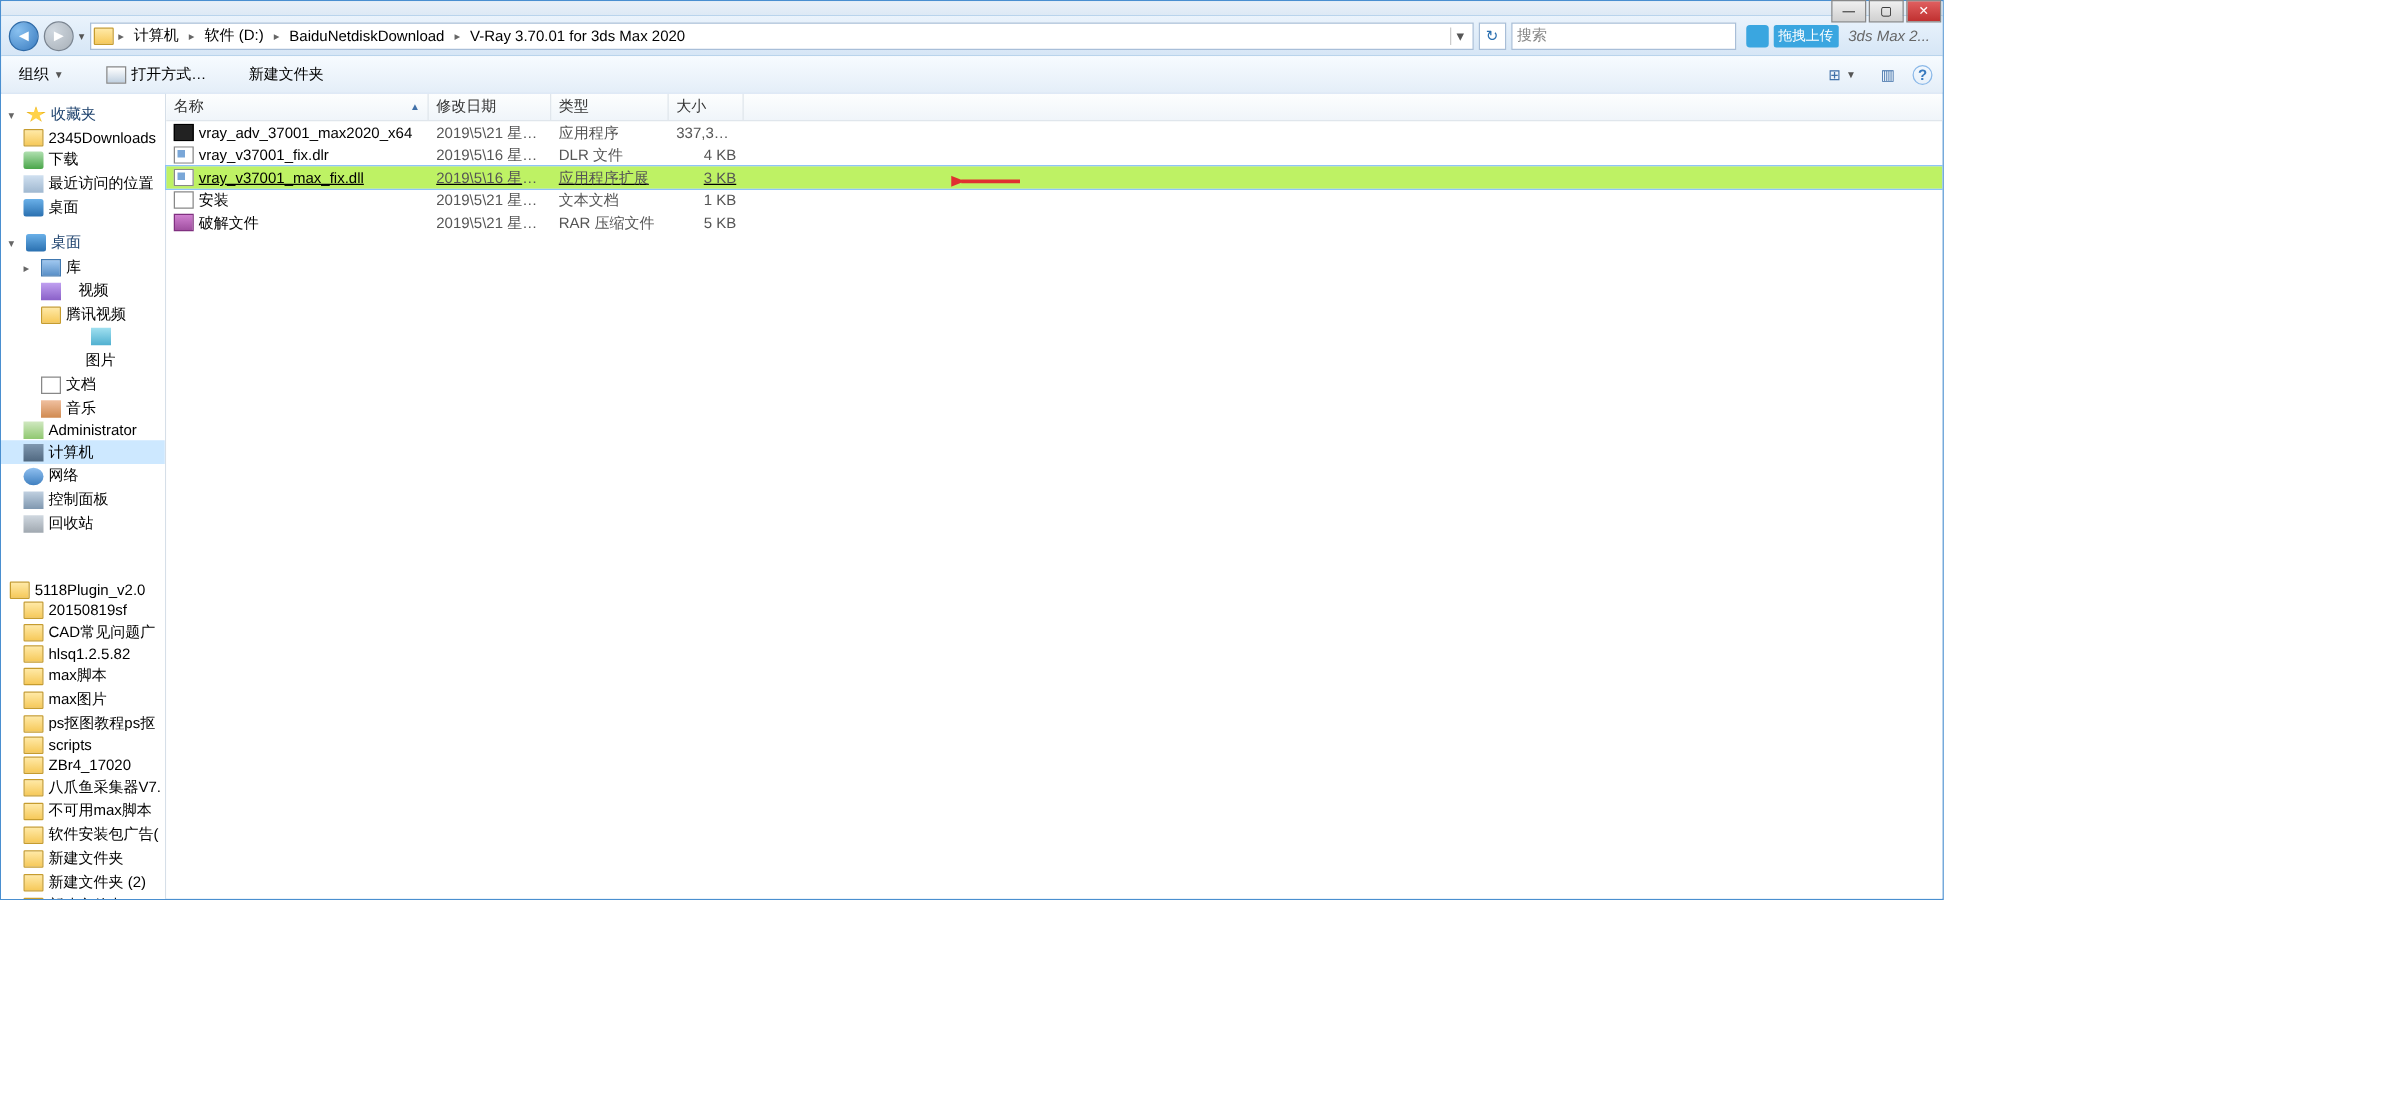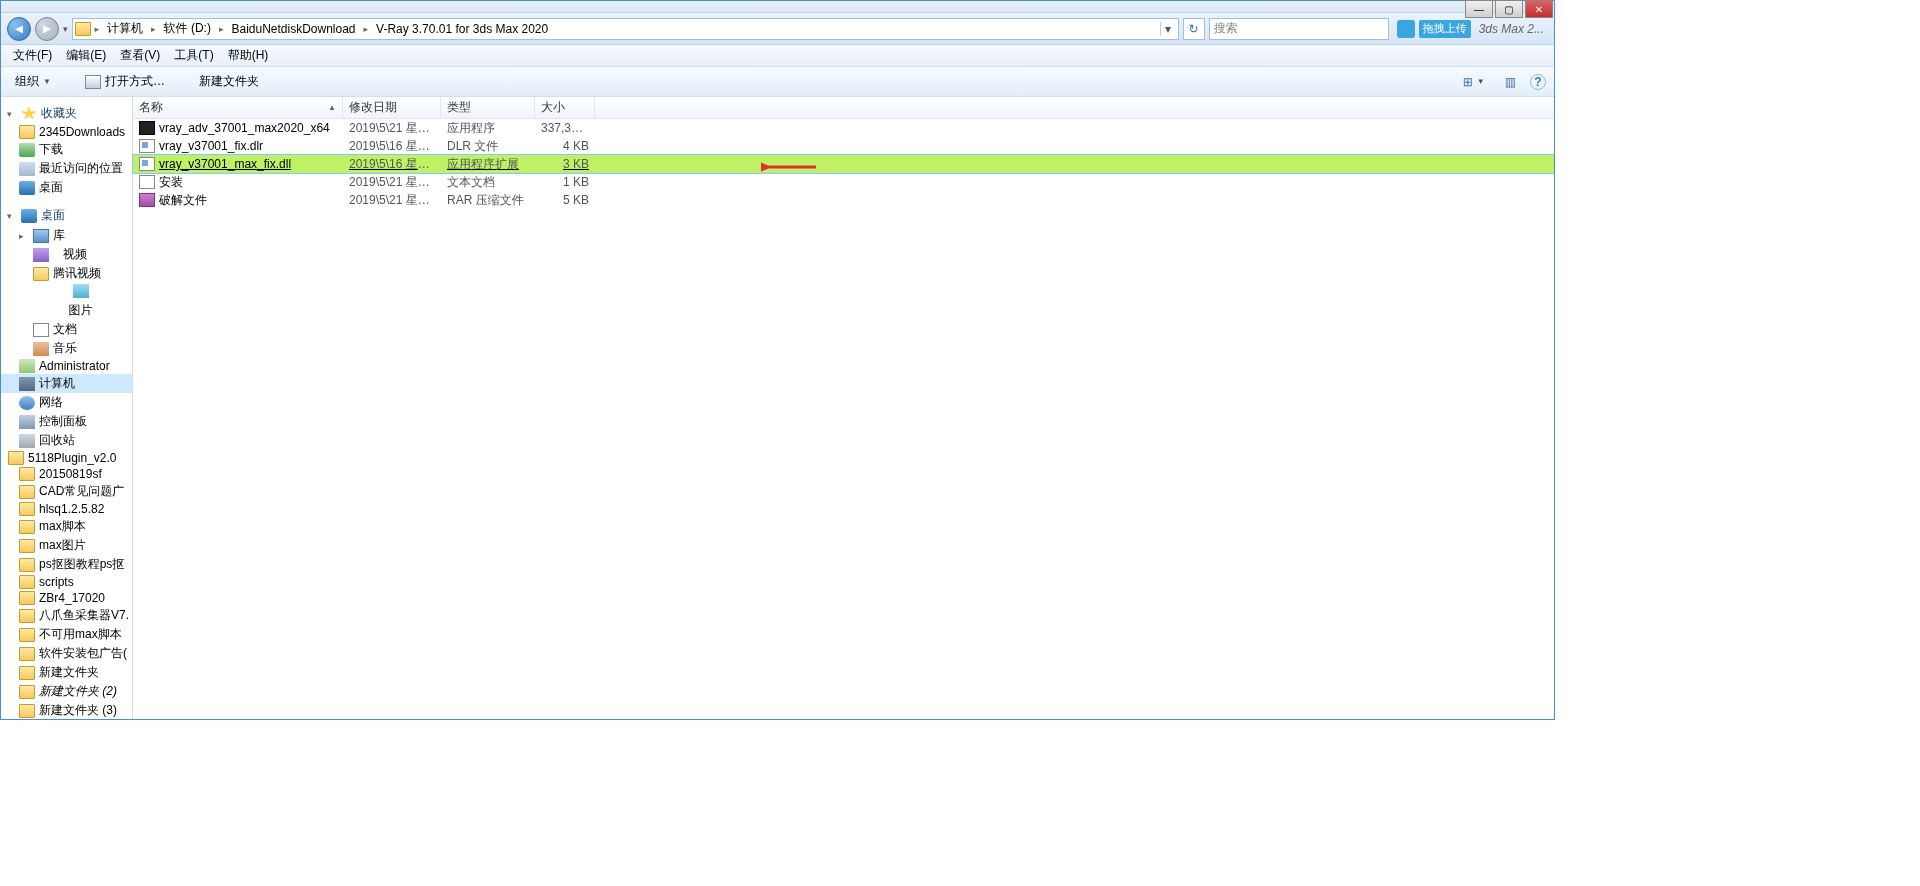--- a/index.html
+++ b/index.html
@@ -120,27 +120,20 @@
     <div class="search-wrap">
       <span>搜索</span>
     </div>
     <div class="ext-icons">
       <span class="ext-blue"></span>
       <span class="ext-upload">拖拽上传</span>
       <span class="ext-3ds">3ds Max 2...</span>
     </div>
   </div>
 
-  <div class="menubar">
-    <span class="menu-item">文件(F)</span>
-    <span class="menu-item">编辑(E)</span>
-    <span class="menu-item">查看(V)</span>
-    <span class="menu-item">工具(T)</span>
-    <span class="menu-item">帮助(H)</span>
-  </div>
 
   <div class="toolbar">
     <span class="tool-item">
       <span>组织</span>
       <span class="tool-drop">▼</span>
     </span>
     <span class="tool-item">
       <span class="tb-ico" style="background:linear-gradient(to bottom,#fff,#c0d0e0);border:1px solid #888;"></span>
       <span>打开方式…</span>
     </span>
@@ -230,21 +223,21 @@
               <span>网络</span>
             </div>
             <div class="tree-item" style="padding-left: 18px;">
               <span class="ico ico-cpl"></span>
               <span>控制面板</span>
             </div>
             <div class="tree-item" style="padding-left: 18px;">
               <span class="ico ico-bin"></span>
               <span>回收站</span>
             </div>
-            <div class="tree-item" style="padding-left: 7px;">
+            <div class="tree-item" style="padding-left: 7px; margin-top: 36px;">
               <span class="ico ico-folder"></span>
               <span>5118Plugin_v2.0</span>
             </div>
             <div class="tree-item" style="padding-left: 18px;">
               <span class="ico ico-folder"></span>
               <span>20150819sf</span>
             </div>
             <div class="tree-item" style="padding-left: 18px;">
               <span class="ico ico-folder"></span>
               <span>CAD常见问题广</span>
@@ -282,21 +275,21 @@
               <span>不可用max脚本</span>
             </div>
             <div class="tree-item" style="padding-left: 18px;">
               <span class="ico ico-folder"></span>
               <span>软件安装包广告(</span>
             </div>
             <div class="tree-item" style="padding-left: 18px;">
               <span class="ico ico-folder"></span>
               <span>新建文件夹</span>
             </div>
-            <div class="tree-item" style="padding-left: 18px; font-style: italic;">
+            <div class="tree-item" style="padding-left: 18px;">
               <span class="ico ico-folder"></span>
               <span>新建文件夹 (2)</span>
             </div>
             <div class="tree-item" style="padding-left: 18px;">
               <span class="ico ico-folder"></span>
               <span>新建文件夹 (3)</span>
             </div>
           </div>
       </div>
     </div>

